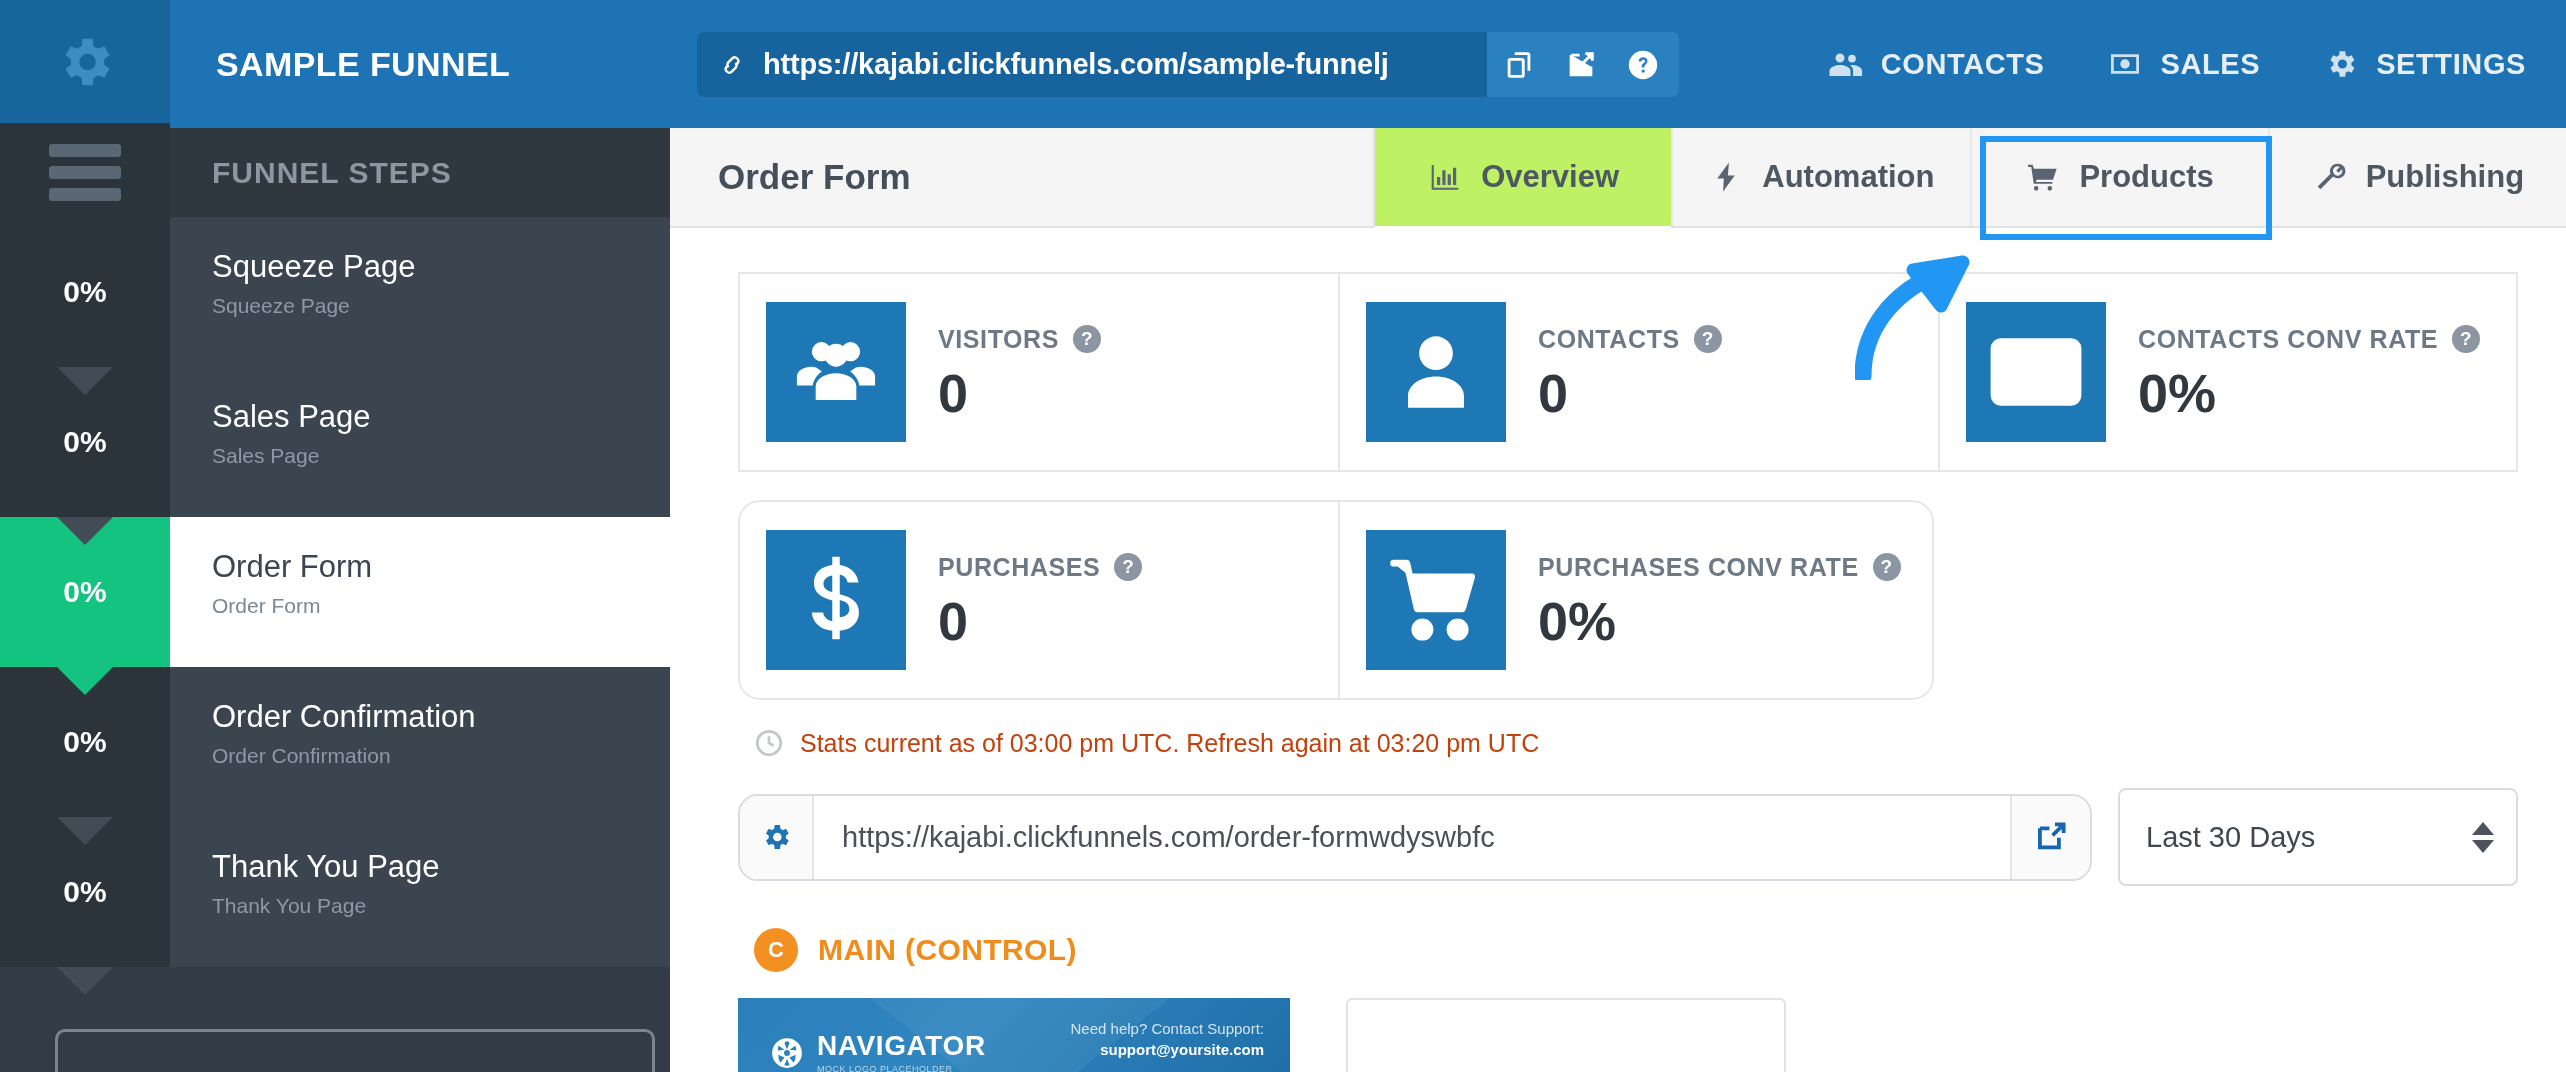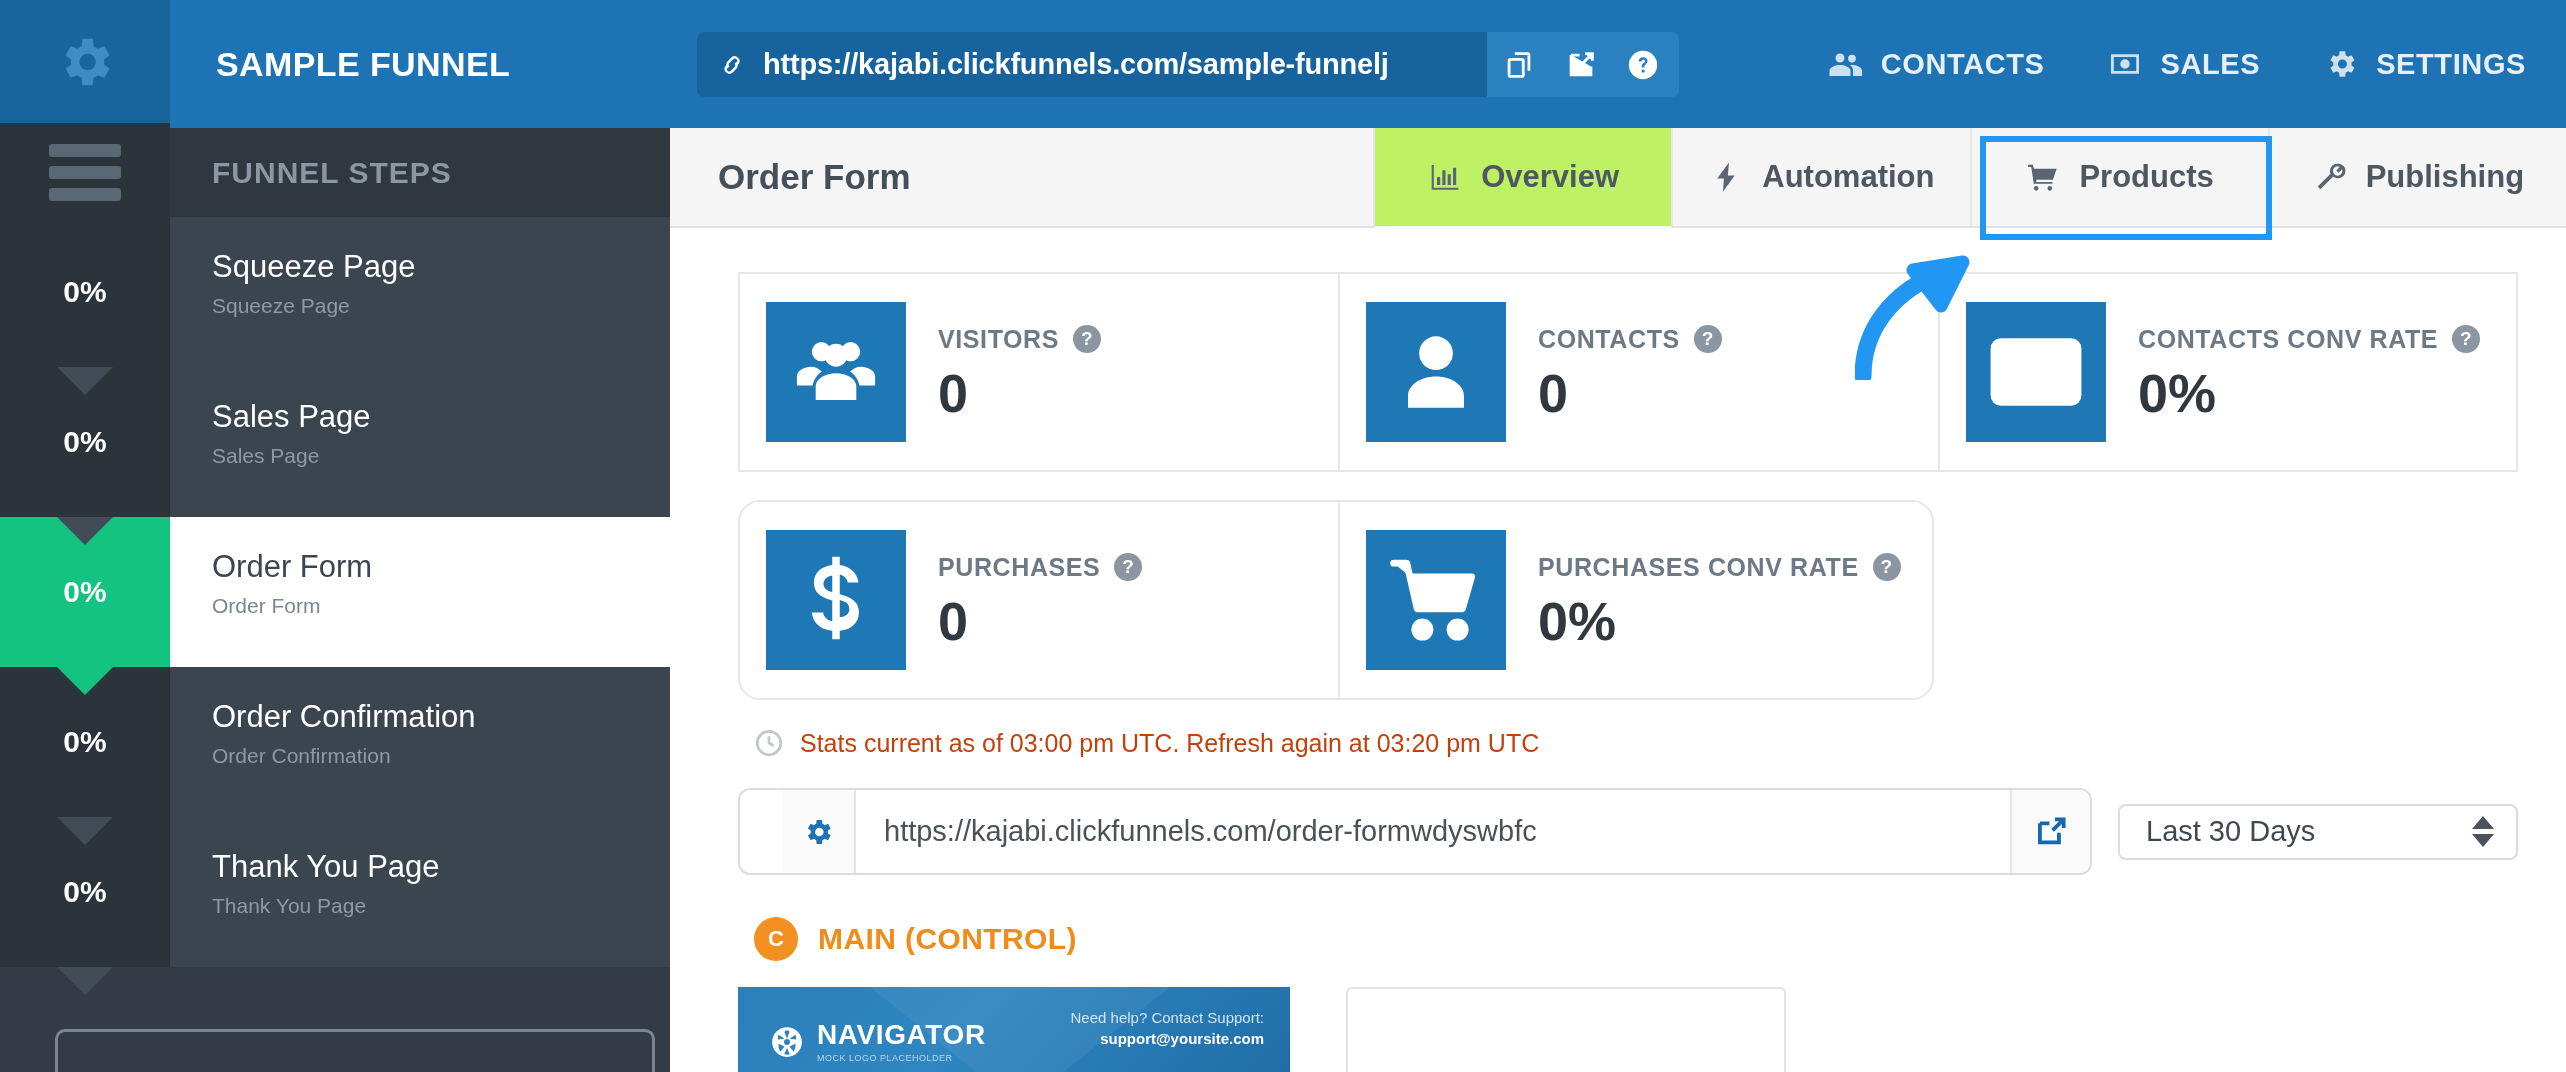--- a/index.html
+++ b/index.html
@@ -124,27 +124,27 @@
   .card-body { margin-left: 32px; }
   .card-lb { display: flex; align-items: center; gap: 14px; color: #6d7985; font-size: 25px; font-weight: bold; letter-spacing: 0.6px; white-space: nowrap; }
   .qm { width: 28px; height: 28px; border-radius: 50%; background: #8b96a2; color: #ffffff; font-size: 19px; font-weight: bold; display: flex; align-items: center; justify-content: center; cursor: pointer; }
   .card-val { color: #32383f; font-size: 54px; font-weight: bold; margin-top: 12px; line-height: 1; }
 
   .statsnote { display: flex; align-items: center; gap: 16px; color: #c2410c; font-size: 25px; margin: 22px 0 30px 16px; }
   .clock-ic { width: 30px; height: 30px; }
   .clock-ic svg { stroke: #c3c8cd; fill: none; stroke-width: 2.2; }
 
   .urlrow { display: flex; align-items: center; gap: 26px; }
-  .url-group { flex: 1 1 auto; display: flex; height: 87px; border: 2px solid #d9dde1; border-radius: 12px; overflow: hidden; background: #ffffff; padding-left: 42px; }
+  .url-group { flex: 1 1 auto; display: flex; height: 87px; border: 2px solid #d9dde1; border-radius: 20px; overflow: hidden; background: #ffffff; }
   .url-gear { width: 74px; flex: 0 0 74px; display: flex; align-items: center; justify-content: center; background: #fafafa; border-right: 2px solid #e2e5e8; cursor: pointer; }
   .url-gear svg { width: 32px; height: 32px; fill: #1d73b3; }
   .url-input { flex: 1 1 auto; display: flex; align-items: center; padding-left: 28px; color: #4a5159; font-size: 29px; background: #ffffff; }
   .url-ext { width: 80px; flex: 0 0 80px; display: flex; align-items: center; justify-content: center; background: #fafafa; border-left: 2px solid #e2e5e8; cursor: pointer; }
   .url-ext svg { width: 38px; height: 38px; fill: none; stroke: #1667b0; stroke-width: 2.4; }
-  .daterange { width: 400px; flex: 0 0 400px; height: 56px; border: 2px solid #d9dde1; border-radius: 8px; display: flex; align-items: center; padding: 0 22px 0 26px; background: #ffffff; cursor: pointer; }
+  .daterange { width: 400px; flex: 0 0 400px; height: 98px; border: 2px solid #d9dde1; border-radius: 8px; display: flex; align-items: center; padding: 0 22px 0 26px; background: #ffffff; cursor: pointer; }
   .daterange .dr-lb { flex: 1 1 auto; color: #3f4750; font-size: 29px; }
   .stepper { display: flex; flex-direction: column; gap: 5px; }
   .stepper i { display: block; width: 0; height: 0; border-left: 11px solid transparent; border-right: 11px solid transparent; }
   .stepper i.up { border-bottom: 13px solid #4b545d; }
   .stepper i.dn { border-top: 13px solid #4b545d; }
 
   .variant { display: flex; align-items: center; gap: 20px; margin: 42px 0 26px 16px; }
   .v-badge { width: 44px; height: 44px; border-radius: 50%; background: #f29122; color: #ffffff; font-size: 22px; font-weight: bold; display: flex; align-items: center; justify-content: center; }
   .v-name { color: #f08c1c; font-size: 30px; font-weight: bold; letter-spacing: 0.4px; }
 

